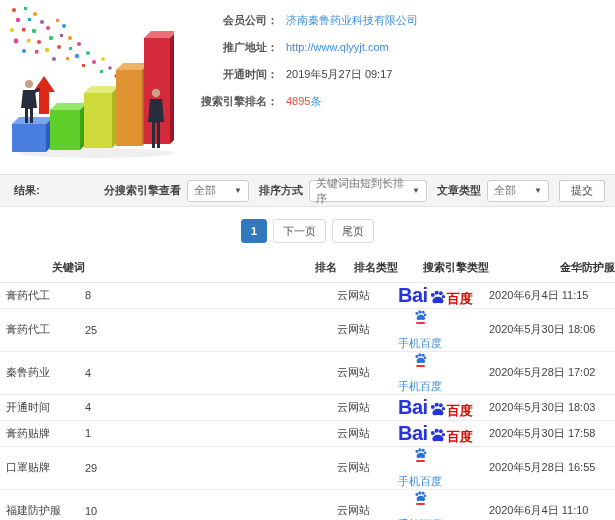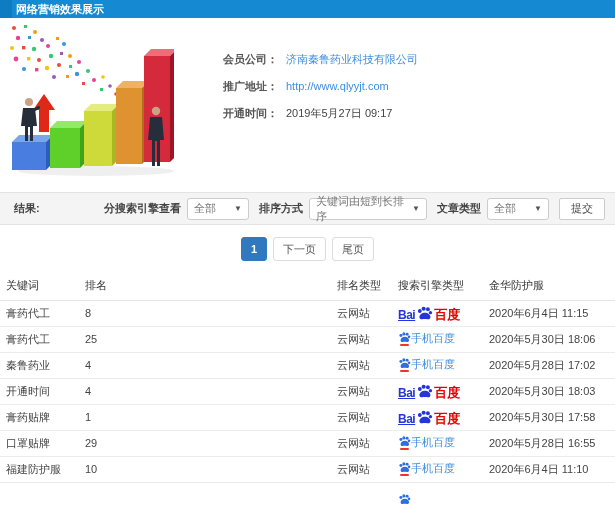--- a/index.html
+++ b/index.html
@@ -6,21 +6,21 @@
   html,body { background:#fff; }
   body { font-family:"Liberation Sans","DejaVu Sans",sans-serif; }
   .page { position:relative; width:615px; height:520px; background:#fff; overflow:hidden; font-size:11px; color:#333; }
 
   
   .titlebar { height:18px; line-height:18px; background:linear-gradient(90deg,#0e7cc3 0,#0e7cc3 12px,#1589d1 12px); color:#fff; font-weight:bold; font-size:11px; padding-left:16px; }
 
   
   .info-section { position:relative; height:174px; background:#fff; }
   .chart-illustration { position:absolute; left:4px; top:4px; }
-  .info-fields { position:absolute; left:170px; top:28px; }
+  .info-fields { position:absolute; left:170px; top:7px; }
   .info-row { height:27px; line-height:27px; white-space:nowrap; }
   .info-label { display:inline-block; width:108px; text-align:right; font-weight:bold; color:#555; margin-right:8px; }
   .info-link { color:#3e8edd; text-decoration:none; cursor:pointer; }
   .info-value { color:#444; }
   .hl-red { color:#e8503a; }
   .hl-blue { color:#3e8edd; text-decoration:none; cursor:pointer; }
 
   
   .toolbar { height:33px; background:#f4f4f4; border-top:1px solid #e3e3e3; border-bottom:1px solid #e3e3e3; display:flex; align-items:center; padding:0 10px 0 14px; }
   .result-label { font-weight:bold; color:#444; }
@@ -33,46 +33,43 @@
   .sel-article { width:62px; }
   .submit-btn { height:22px; padding:0 11px; background:#fff; border:1px solid #ccc; border-radius:2px; color:#444; font-size:11px; cursor:pointer; margin-left:4px; }
 
   
   .pagination-area { height:47px; display:flex; align-items:center; justify-content:center; gap:6px; }
   .page-btn { display:inline-block; min-width:26px; height:24px; line-height:22px; padding:0 9px; text-align:center; border:1px solid #dcdcdc; border-radius:3px; background:#fff; color:#555; cursor:pointer; }
   .page-btn.active { background:#3079be; border-color:#3079be; color:#fff; font-weight:bold; }
 
   
   table.results { width:100%; border-collapse:collapse; table-layout:fixed; font-size:11px; }
-  table.results th { height:28px; text-align:left; font-weight:normal; color:#333; border-bottom:1px solid #e6e6e6; }
+  table.results th { height:28px; text-align:right; font-weight:bold; color:#333; border-bottom:1px solid #e6e6e6; }
   table.results td { height:26px; border-bottom:1px solid #ececec; color:#444; vertical-align:middle; }
   .col-kw { width:85px; } .col-rank { width:252px; } .col-rt { width:61px; } .col-se { width:91px; } .col-up { width:auto; }
   th.first, td.first { padding-left:6px; }
   td.rank { color:#3e8edd; }
   tr.partial td { border-bottom:none; height:12px; }
 
   
   .baidu-logo { display:inline-flex; align-items:flex-end; line-height:1; }
-  .bd-bai { color:#2534dd; font-weight:bold; font-size:12px; letter-spacing:-0.5px;text-decoration:underline; }
+  .bd-bai { color:#2534dd; font-weight:bold; font-size:20px; letter-spacing:-0.5px; }
   .bd-cn { color:#e10602; font-weight:bold; font-size:13px; }
   .paw-pc { width:17px; height:17px; color:#2534dd; margin:0 1px -1px 1px; }
-  .baidu-mobile { display:inline-flex; align-items:center; gap:0; }
+  .baidu-mobile { display:inline-flex; align-items:center; gap:12px;flex-direction:column; }
   .m-paw-wrap { position:relative; width:13px; height:15px; }
   .paw-m { width:13px; height:13px; color:#2b6fe0; display:block; }
   .m-paw-underline { position:absolute; left:2px; bottom:0; width:9px; height:2px; background:#e33; border-radius:1px; }
   .m-text { color:#3e8edd; }
 </style>
 </head>
 <body>
 
 <div class="page">
 
-  <div class="titlebar">
-    <span>网络营销效果展示</span>
-  </div>
 
   <div class="info-section">
 
     <svg class="chart-illustration" width="170" height="156" viewBox="0 0 170 156">
       <ellipse cx="92" cy="149" rx="78" ry="5" fill="#efefef"></ellipse>
 
       <g>
         <circle cx="10" cy="6" r="2" fill="#e74c3c"></circle>
           <rect x="20" y="3" width="3" height="3" fill="#2ecc71"></rect>
         <circle cx="31" cy="10" r="2" fill="#f39c12"></circle>
@@ -146,20 +143,23 @@
     <div class="info-fields">
       <div class="info-row">
         <span class="info-label">会员公司：</span><a class="info-link">济南秦鲁药业科技有限公司</a>
       </div>
       <div class="info-row">
         <span class="info-label">推广地址：</span><a class="info-link">http://www.qlyyjt.com</a>
       </div>
       <div class="info-row">
         <span class="info-label">开通时间：</span><span class="info-value">2019年5月27日 09:17</span>
       </div>
+      <div class="info-row">
+        <span class="info-label">搜索引擎排名：</span><span class="hl-red">4895</span><a class="hl-blue">条</a>
+      </div>
     </div>
   </div>
 
   <div class="toolbar">
     <span class="result-label">结果:</span>
     <div class="toolbar-controls">
       <span class="ctl-label">分搜索引擎查看</span>
       <div class="select-box sel-engine">
         <span>全部</span>
           <span class="caret">▼</span>

